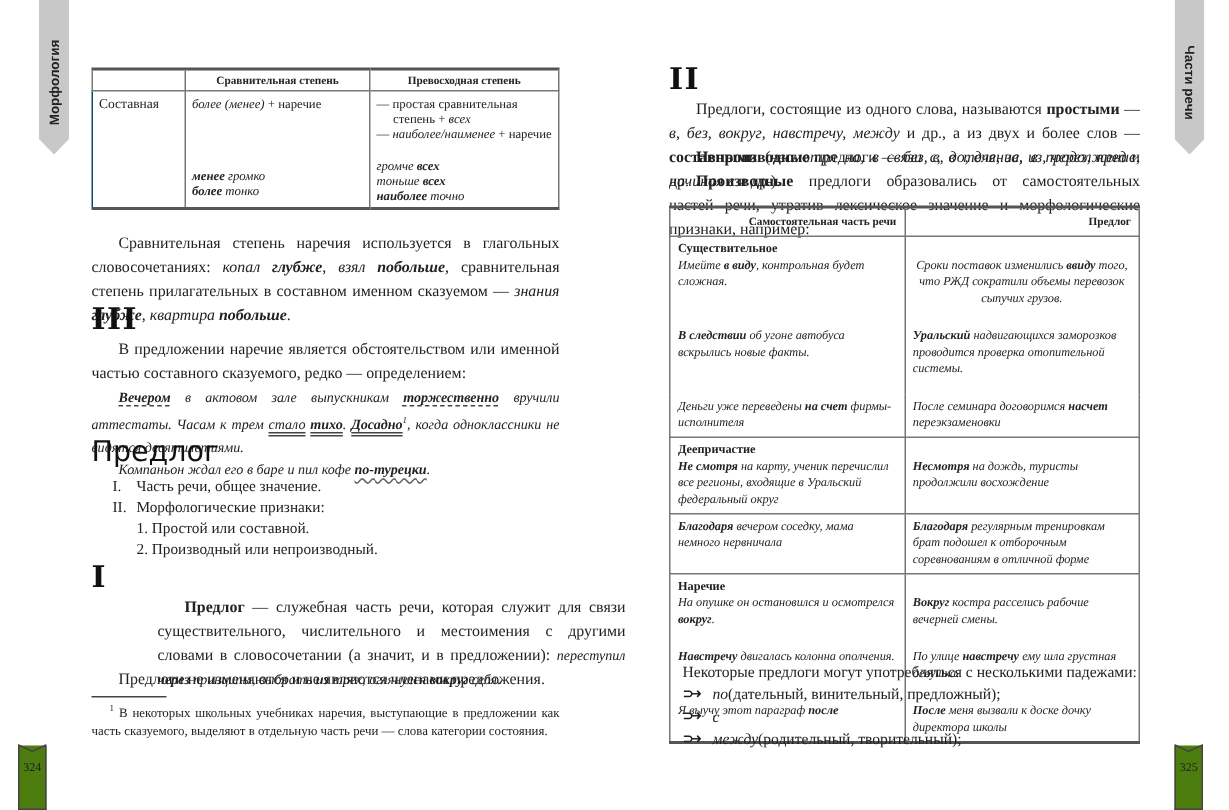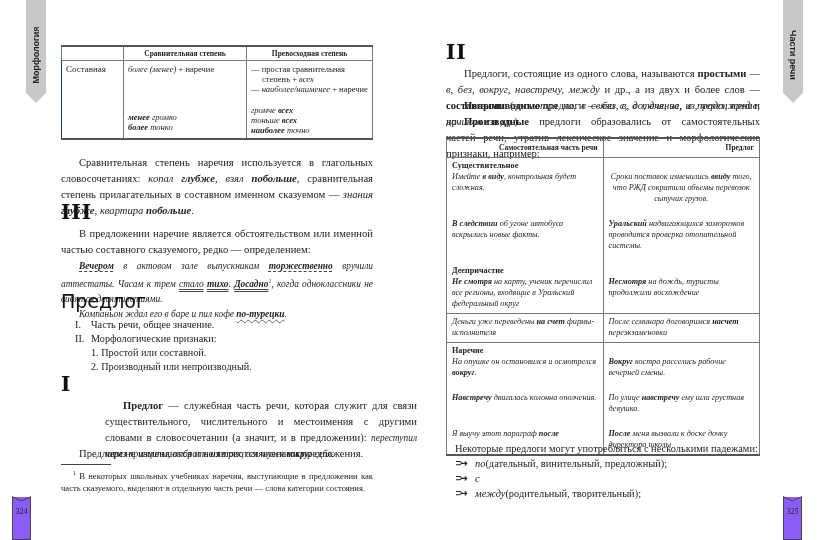--- a/index.html
+++ b/index.html
@@ -17,21 +17,21 @@
   .side-tab-right { left: 373px; }
   .side-tab span {
     position: absolute; left: 50%; top: 55px; font-family: "Liberation Sans", sans-serif;
     font-size: 9px; color: #222; white-space: nowrap; font-weight: bold;
   }
   .side-tab-left span { transform: translate(-50%, -50%) rotate(-90deg); }
   .side-tab-right span { transform: translate(-50%, -50%) rotate(90deg); }
 
   .page-num {
     position: absolute; top: 497px; width: 19px; height: 43px;
-    border: 1px solid #444; border-top: none; background: #8b5cf6;
+    border: 1px solid #444; border-top: none; background: #4d7c0f;
     font-size: 8px; text-align: center; padding-top: 10px;
   }
   .page-num::before {
     content: ""; position: absolute; top: 0; left: -1px; right: -1px; height: 6px;
     border-top: 1px solid #444;
     clip-path: polygon(0 0, 50% 100%, 100% 0, 100% 10%, 50% 100%, 0 10%);
   }
   .page-num .notch { position: absolute; top: -1px; left: -1px; width: 19px; height: 7px; }
   .page-num-left { left: 12px; }
   .page-num-right { left: 373px; }
@@ -223,26 +223,30 @@
   <tbody id="prep-body">
       <tr>
         <td style="padding-bottom: 12px;"><span class="cat">Существительное</span><span>Имейте </span><span class="b">в виду</span><span>, контрольная будет сложная.</span></td>
         <td style="padding-bottom: 12px; padding-top: 13px; text-align: center;"><span>Сроки поставок изменились </span><span class="b">ввиду</span><span> того, что РЖД сократили объемы перевозок сыпучих грузов.</span></td>
       </tr>
       <tr>
         <td style="padding-bottom: 12px;"><span></span><span class="b">В следствии</span><span> об угоне автобуса вскрылись новые факты.</span></td>
         <td style="padding-bottom: 12px;"><span></span><span class="b">Уральский</span><span> надвигающихся заморозков проводится проверка отопительной системы.</span></td>
       </tr>
       <tr class="grp-end">
+        <td style="padding-bottom: 4px;"><span>Деньги уже переведены </span><span class="b">на счет</span><span> фирмы-исполнителя</span></td>
+        <td style="padding-bottom: 4px;"><span>После семинара договоримся </span><span class="b">насчет</span><span> переэкзаменовки</span></td>
+      </tr>
+      <tr class="grp-end">
         <td style="padding-bottom: 4px;"><span class="cat">Деепричастие</span><span></span><span class="b">Не смотря</span><span> на карту, ученик перечислил все регионы, входящие в Уральский федеральный округ</span></td>
         <td style="padding-bottom: 4px; padding-top: 13px;"><span></span><span class="b">Несмотря</span><span> на дождь, туристы продолжили восхождение</span></td>
       </tr>
       <tr class="grp-end">
-        <td style="padding-bottom: 4px;"><span>Деньги уже переведены </span><span class="b">на счет</span><span> фирмы-исполнителя</span></td>
-        <td style="padding-bottom: 4px;"><span>После семинара договоримся </span><span class="b">насчет</span><span> переэкзаменовки</span></td>
+        <td style="padding-bottom: 4px;"><span></span><span class="b">Благодаря</span><span> вечером соседку, мама немного нервничала</span></td>
+        <td style="padding-bottom: 4px;"><span></span><span class="b">Благодаря</span><span> регулярным тренировкам брат подошел к отборочным соревнованиям в отличной форме</span></td>
       </tr>
       <tr>
         <td style="padding-bottom: 12px;"><span class="cat">Наречие</span><span>На опушке он остановился и осмотрелся </span><span class="b">вокруг</span><span>.</span></td>
         <td style="padding-bottom: 12px; padding-top: 13px;"><span></span><span class="b">Вокруг</span><span> костра расселись рабочие вечерней смены.</span></td>
       </tr>
       <tr>
         <td style="padding-bottom: 12px;"><span></span><span class="b">Навстречу</span><span> двигалась колонна ополчения.</span></td>
         <td style="padding-bottom: 12px;"><span>По улице </span><span class="b">навстречу</span><span> ему шла грустная девушка.</span></td>
       </tr>
       <tr class="last">

